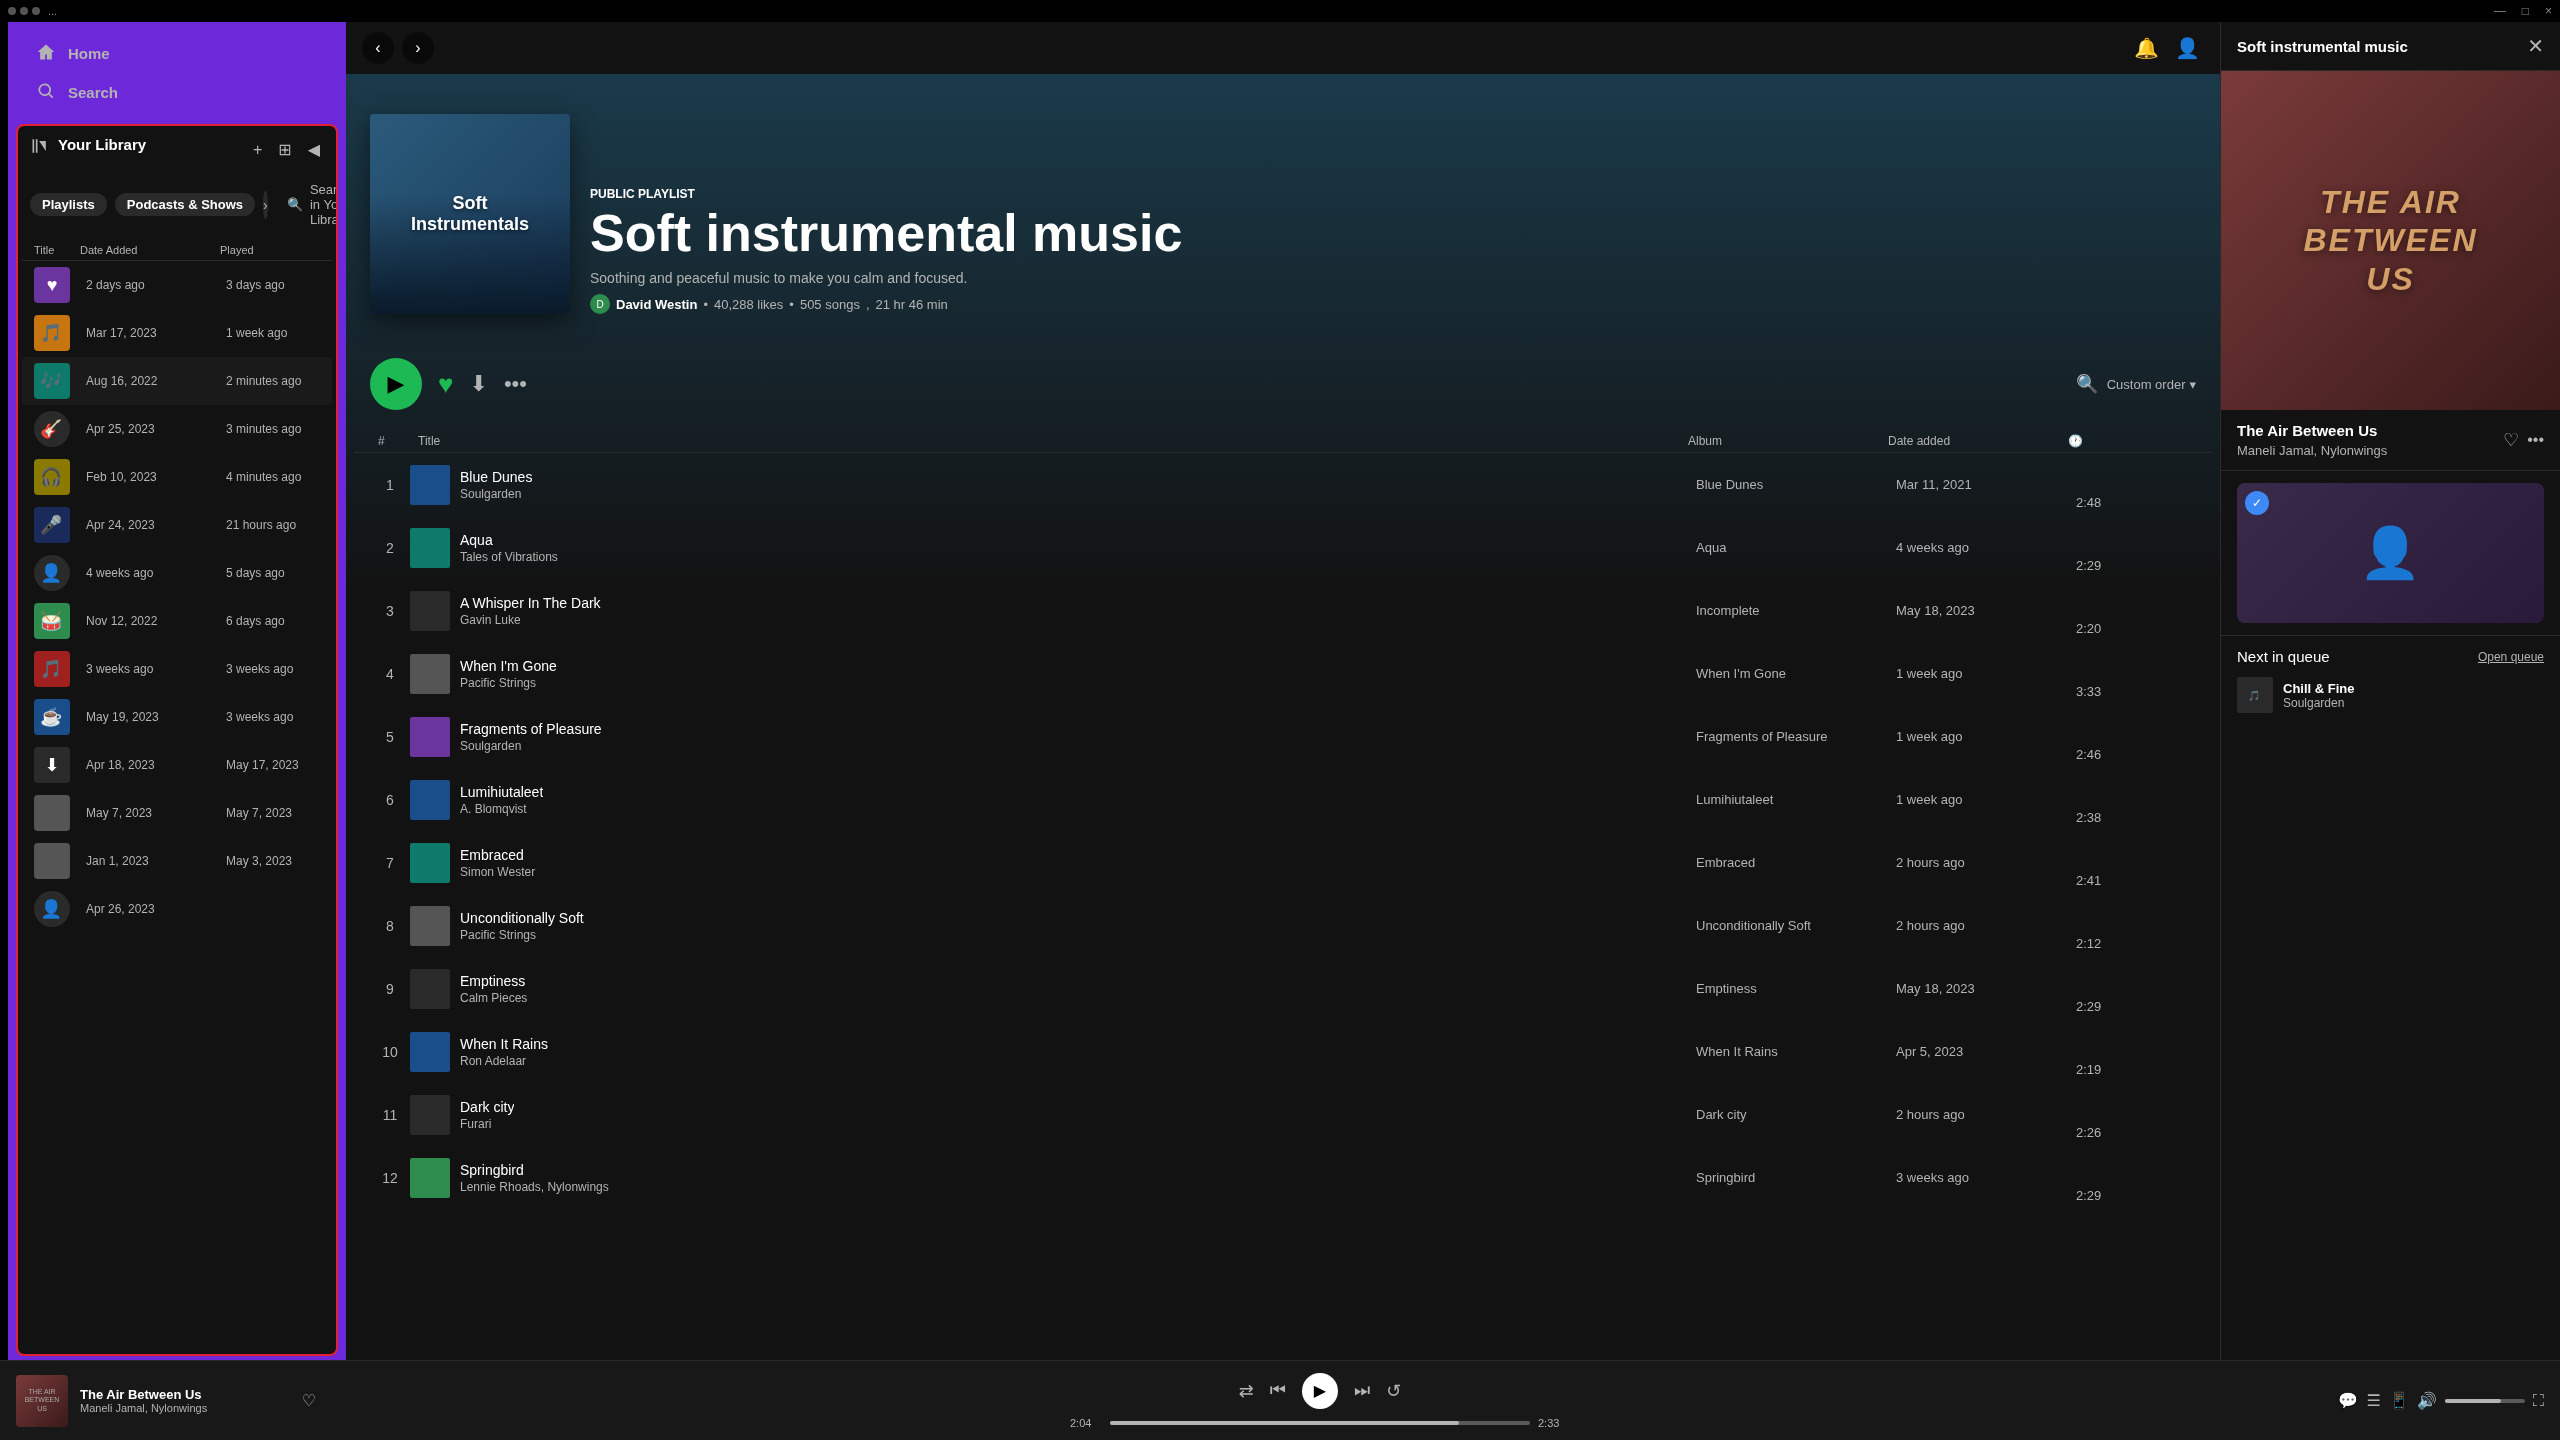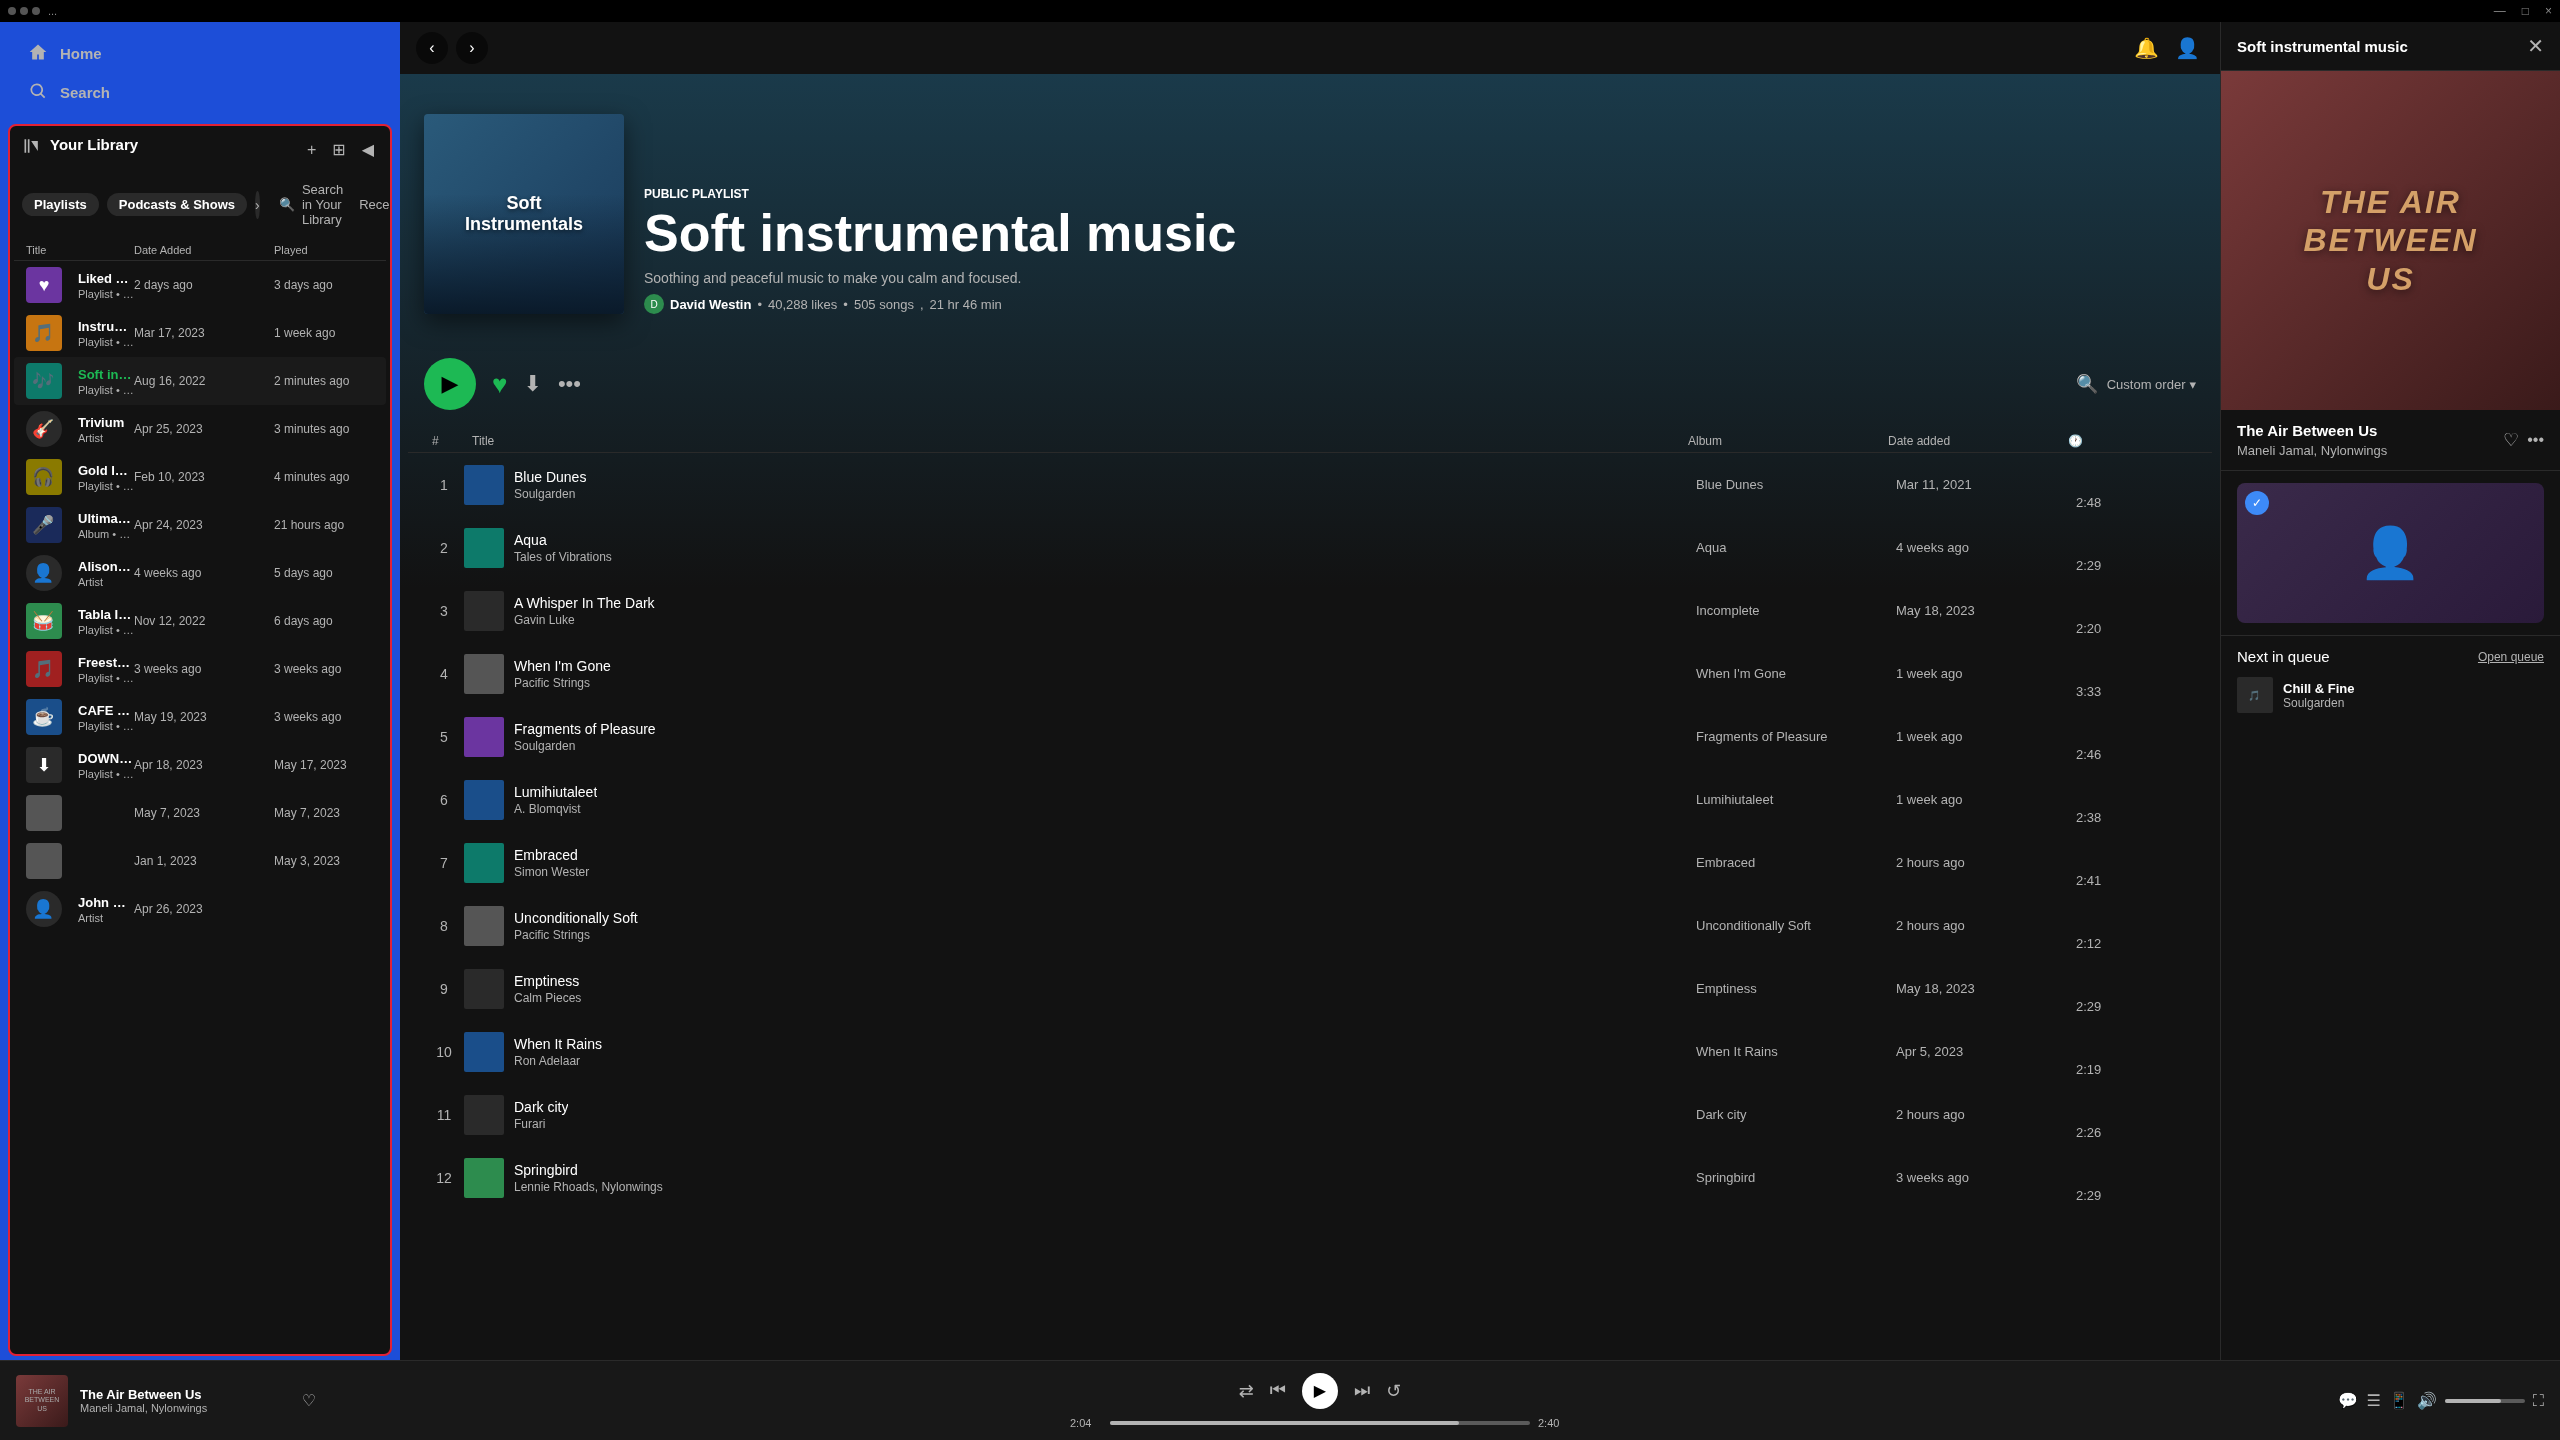--- a/index.html
+++ b/index.html
@@ -31,25 +31,26 @@
 
     
     #app-layout {
       display: flex;
       flex: 1;
       overflow: hidden;
     }
 
     
     #sidebar {
-      width: 400px;
-      background: #1d4ed8;
+      width: 338px;
+      background: #6d28d9;
       display: flex;
       flex-direction: column;
       flex-shrink: 0;
+      margin-left: 8px;
     }
 
     
     #nav {
       padding: 12px 16px 8px;
     }
     .nav-item {
       display: flex;
       align-items: center;
       gap: 12px;
@@ -1203,21 +1204,21 @@
       <button class="ctrl-btn">⏮</button>
       <button class="play-pause-btn">▶</button>
       <button class="ctrl-btn">⏭</button>
       <button class="ctrl-btn">↺</button>
     </div>
     <div class="progress-bar-area">
       <span class="time-label">2:04</span>
       <div class="progress-track">
         <div class="progress-fill" style="width:83%"></div>
       </div>
-      <span class="time-label">2:40</span>
+      <span class="time-label">2:33</span>
     </div>
   </div>
 
   <div id="player-right">
     <button class="player-right-btn">💬</button>
     <button class="player-right-btn">☰</button>
     <button class="player-right-btn">📱</button>
     <button class="player-right-btn">🔊</button>
     <div class="volume-track">
       <div class="volume-fill"></div>

